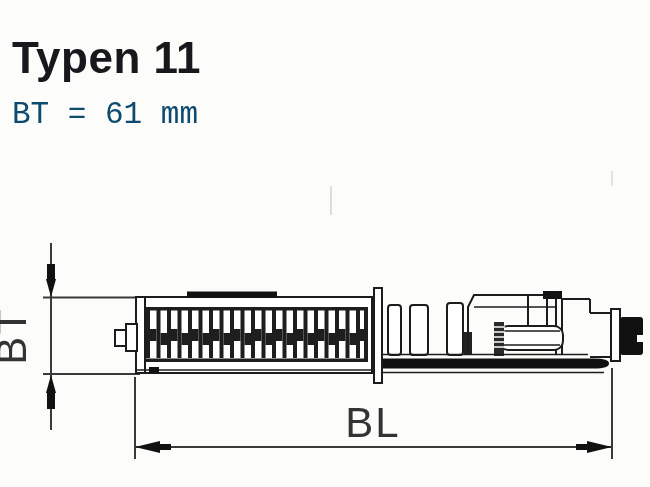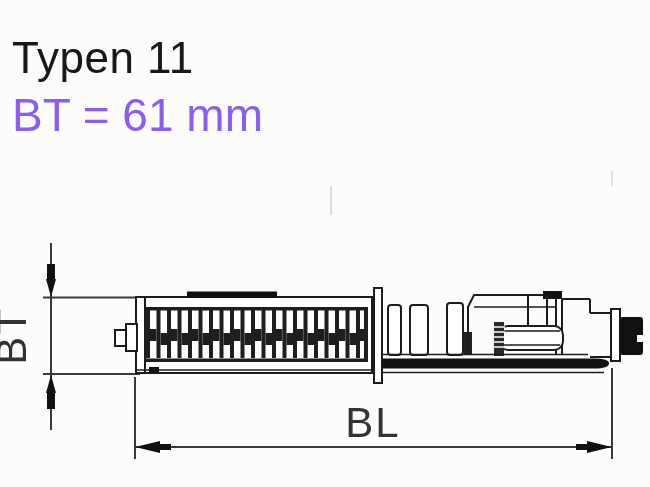--- a/index.html
+++ b/index.html
@@ -8,24 +8,24 @@
     width:650px;height:487px;
     background:#fcfcfb;
     overflow:hidden;
     font-family:"Liberation Sans", sans-serif;
   }
   .title-block{
     position:absolute;left:12px;top:30px;
     color:#17171c;
   }
   .title-line1{
-    font-size:44px;font-weight:normal;line-height:56px;letter-spacing:0.5px;
+    font-size:44px;font-weight:bold;line-height:56px;letter-spacing:0.5px;
   }
   .title-line2{
-    font-size:46px;font-weight:400;line-height:58px;color:#8b5cf6;
+    font-size:31px;font-weight:400;line-height:58px;color:#0c4a6e;font-family:Liberation Mono, monospace;
   }
   svg{position:absolute;left:0;top:0;display:block;}
   .dim-text{
     font-family:"Liberation Sans", sans-serif;
     font-size:42px;
     fill:#333333;
     letter-spacing:2px;
   }
 </style>
 </head>

